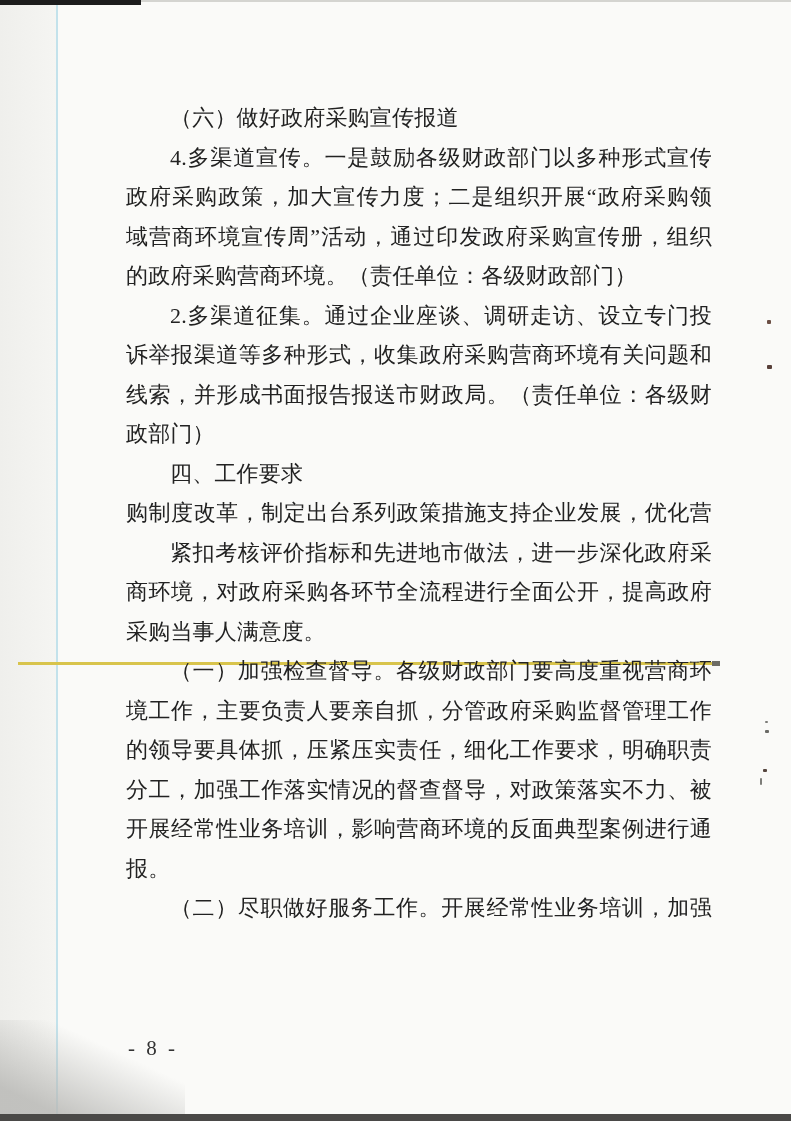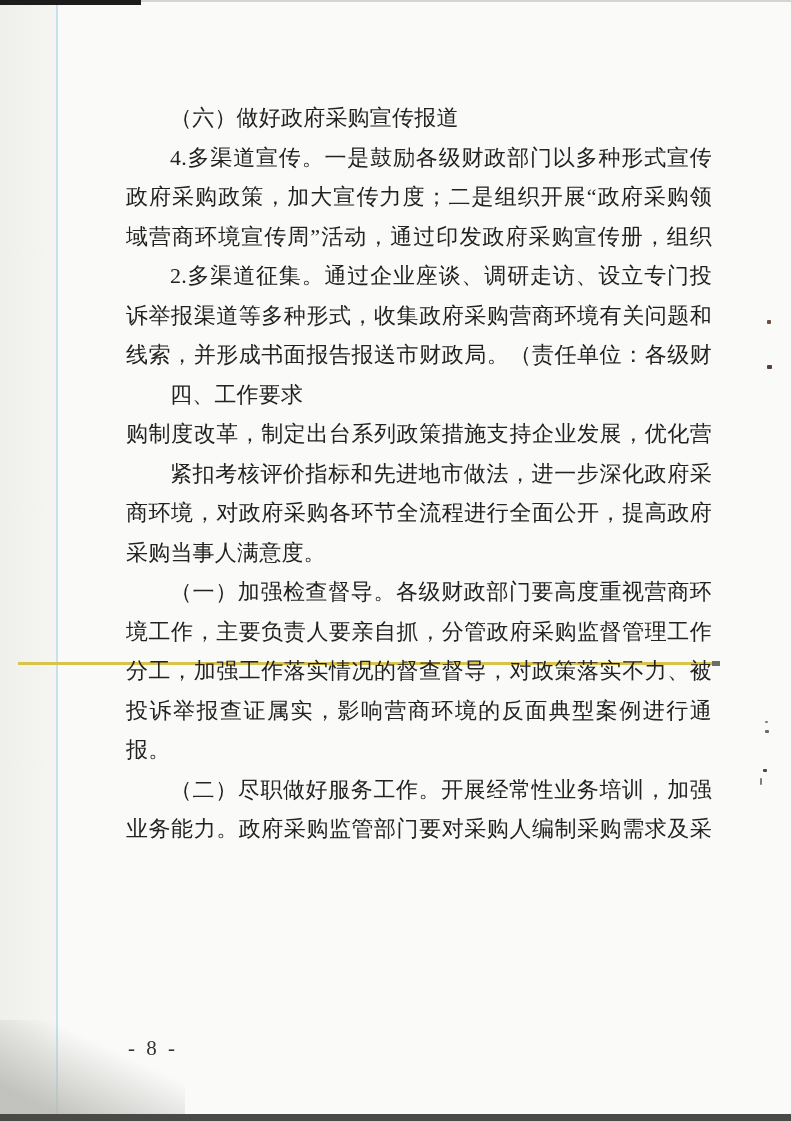--- a/index.html
+++ b/index.html
@@ -63,34 +63,36 @@
   <div class="speck s3"></div>
   <div class="speck s4"></div>
   <div class="speck s5"></div>
   <div class="speck s6"></div>
 
   <div class="doc">
       <div class="line indent"><span class="b">（六）做好政府采购宣传报道</span></div>
       <div class="line fill indent">4.多渠道宣传。一是鼓励各级财政部门以多种形式宣传</div>
       <div class="line fill">政府采购政策，加大宣传力度；二是组织开展“政府采购领</div>
       <div class="line fill">域营商环境宣传周”活动，通过印发政府采购宣传册，组织</div>
+      <div class="line">的政府采购营商环境。（责任单位：各级财政部门）</div>
       <div class="line fill indent">2.多渠道征集。通过企业座谈、调研走访、设立专门投</div>
       <div class="line fill">诉举报渠道等多种形式，收集政府采购营商环境有关问题和</div>
       <div class="line fill">线索，并形成书面报告报送市财政局。（责任单位：各级财</div>
+      <div class="line">政部门）</div>
       <div class="line indent"><span class="b">四、工作要求</span></div>
       <div class="line fill">购制度改革，制定出台系列政策措施支持企业发展，优化营</div>
       <div class="line fill indent">紧扣考核评价指标和先进地市做法，进一步深化政府采</div>
       <div class="line fill">商环境，对政府采购各环节全流程进行全面公开，提高政府</div>
       <div class="line">采购当事人满意度。</div>
       <div class="line fill indent"><span class="b">（一）加强检查督导。</span><span>各级财政部门要高度重视营商环</span></div>
       <div class="line fill">境工作，主要负责人要亲自抓，分管政府采购监督管理工作</div>
+      <div class="line fill">的领导要具体抓，压紧压实责任，细化工作要求，明确职责</div>
       <div class="line fill">分工，加强工作落实情况的督查督导，对政策落实不力、被</div>
-      <div class="line fill">投诉举报查证属实，影响营商环境的反面典型案例进行通</div>
+      <div class="line fill">开展经常性业务培训，影响营商环境的反面典型案例进行通</div>
       <div class="line">报。</div>
       <div class="line fill indent"><span class="b">（二）尽职做好服务工作。</span><span>开展经常性业务培训，加强</span></div>
-      <div class="line fill">业务能力。政府采购监管部门要对采购人编制采购需求及采</div>
     </div>
 
   <div class="page-num">- 8 -</div>
 
   <div class="bottom-shadow"></div>
   <div class="bottom-strip"></div>
 </div>
 
 </body></html>

